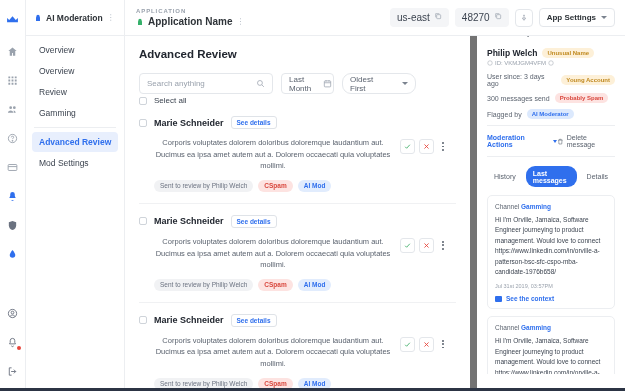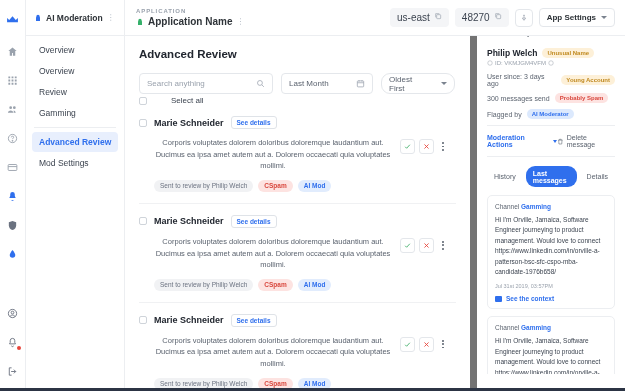--- a/index.html
+++ b/index.html
@@ -102,24 +102,24 @@
     font-family: "Liberation Sans", sans-serif; background: transparent;
   }
   .f-search input::placeholder { color: #9aa2ad; }
   .f-ic { color: #9aa2ad; display: flex; flex: 0 0 auto; }
   .f-ic svg { width: 9px; height: 9px; }
   .f-sel {
     height: 21px; border: 1px solid #e4e7eb; border-radius: 4px;
     display: flex; align-items: center; justify-content: space-between;
     padding: 0 7px; gap: 12px; font-size: 8px; color: #5b636f;
   }
-  .f-sel.date { width: 92px; }
+  .f-sel.date { width: 53px; }
   .f-sel.sort { width: 74px; border-radius: 9px; }
 
-  .selectall { display: flex; align-items: center; gap: 24px; margin-bottom: 11px; }
+  .selectall { display: flex; align-items: center; gap: 7px; margin-bottom: 11px; }
   .cbx {
     width: 8px; height: 8px; border: 1px solid #cfd4da; border-radius: 2px;
     flex: 0 0 auto; background: #fff;
   }
   .selectall-lb { font-size: 8px; color: #3c4450; }
 
   .row { padding-bottom: 11px; border-bottom: 1px solid #f0f1f3; margin-bottom: 11px; text-align: center; }
   .row:last-child { border-bottom: 0; }
   .row-head { display: flex; align-items: center; gap: 7px; margin-bottom: 8px; }
   .row-name { font-size: 9px; font-weight: 700; color: #222730; }

